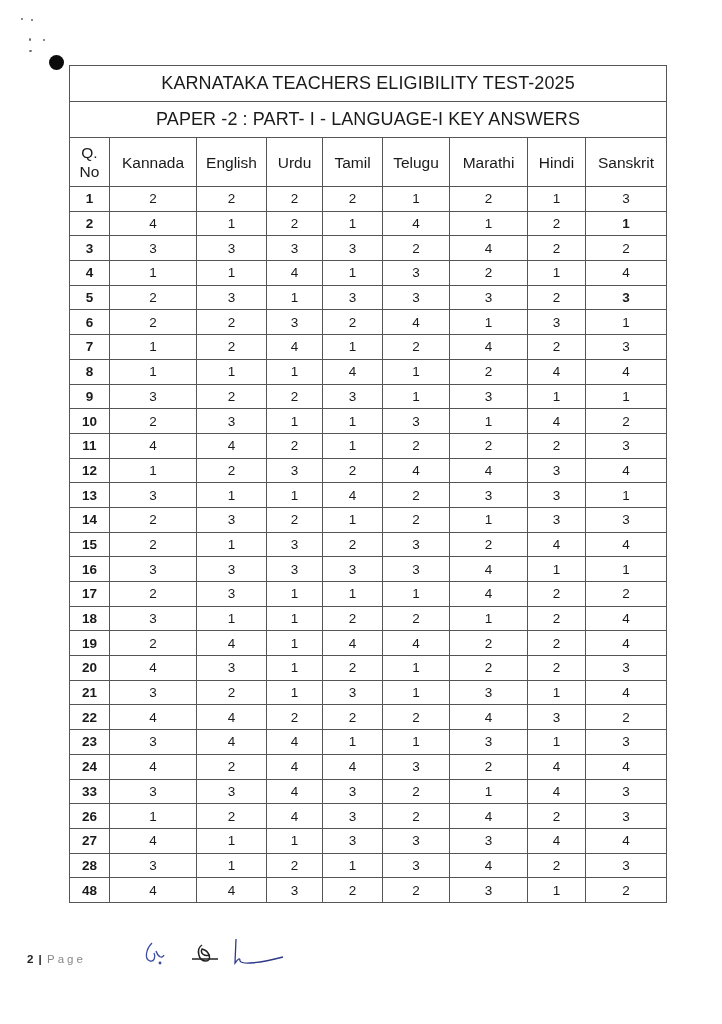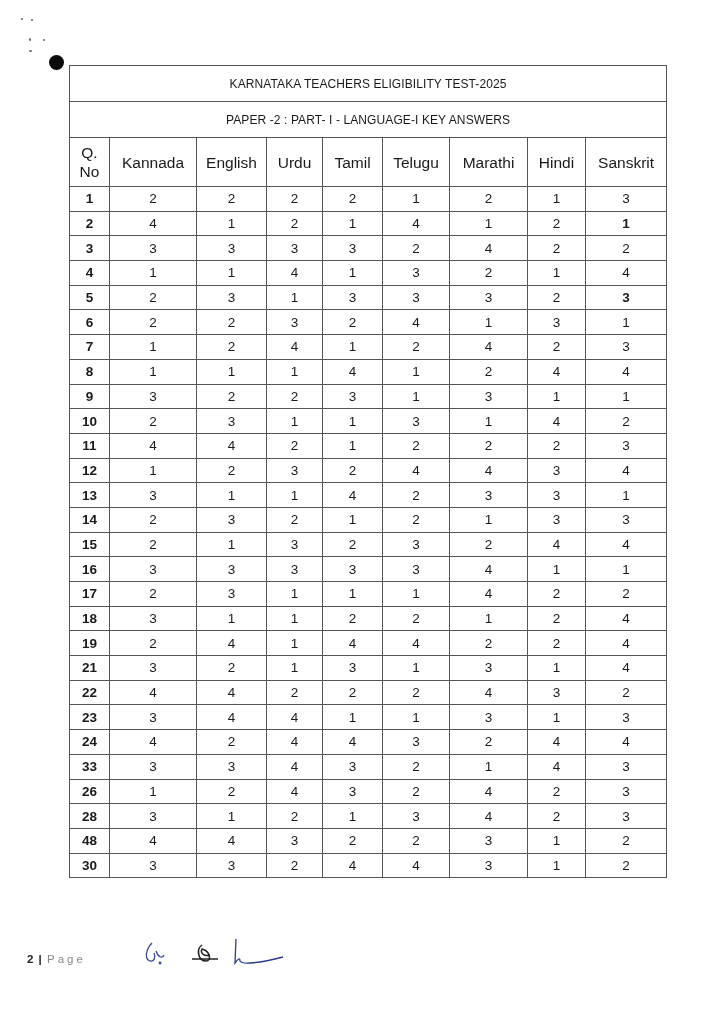--- a/index.html
+++ b/index.html
@@ -5,21 +5,21 @@
   html, body { margin: 0; padding: 0; background: #ffffff; }
   body { width: 722px; height: 1024px; position: relative; overflow: hidden;
          font-family: "Liberation Sans", "DejaVu Sans", sans-serif; color: #1a1a1a; }
   .speck { position: absolute; background: #666; border-radius: 50%; }
   .punch { position: absolute; left: 49px; top: 55px; width: 15px; height: 15px;
            background: #0b0b0b; border-radius: 50%; }
   table.key { position: absolute; left: 69px; top: 65px; width: 597px;
               border-collapse: collapse; table-layout: fixed; }
   table.key td, table.key th { border: 1px solid #555; padding: 0; text-align: center;
               font-weight: normal; }
-  .title-row th { height: 35px; font-weight: bold; font-size: 12px; letter-spacing: 0.1px; }
+  .title-row th { height: 35px; font-weight: bold; font-size: 18px; letter-spacing: 0.1px; }
   .hdr-row th { height: 48px; font-weight: bold; font-size: 15.5px; line-height: 19px; }
   .data-row td { height: 23.7px; font-size: 13.5px; }
   .data-row td.qno { font-weight: bold; }
   .data-row td.bold { font-weight: bold; }
   .footer-page { position: absolute; left: 27px; top: 953px; font-size: 11.5px; color: #444; }
   .footer-page .num { font-weight: bold; color: #222; }
   .footer-page .bar { font-weight: bold; color: #222; margin: 0 2px; }
   .footer-page .word { letter-spacing: 3px; color: #888; }
   .sig { position: absolute; left: 140px; top: 935px; }
 </style>
@@ -271,20 +271,31 @@
         <td>2</td>
         <td>4</td>
         <td>1</td>
         <td>4</td>
         <td>4</td>
         <td>2</td>
         <td>2</td>
         <td>4</td>
       </tr>
       <tr class="data-row">
+        <td class="qno">20</td>
+        <td>4</td>
+        <td>3</td>
+        <td>1</td>
+        <td>2</td>
+        <td>1</td>
+        <td>2</td>
+        <td>2</td>
+        <td>3</td>
+      </tr>
+      <tr class="data-row">
         <td class="qno">21</td>
         <td>3</td>
         <td>2</td>
         <td>1</td>
         <td>3</td>
         <td>1</td>
         <td>3</td>
         <td>1</td>
         <td>4</td>
       </tr>
@@ -337,48 +348,48 @@
         <td>1</td>
         <td>2</td>
         <td>4</td>
         <td>3</td>
         <td>2</td>
         <td>4</td>
         <td>2</td>
         <td>3</td>
       </tr>
       <tr class="data-row">
+        <td class="qno">27</td>
+        <td>4</td>
+        <td>1</td>
+        <td>1</td>
+        <td>3</td>
+        <td>3</td>
+        <td>3</td>
+        <td>4</td>
+        <td>4</td>
+      </tr>
+      <tr class="data-row">
         <td class="qno">28</td>
         <td>3</td>
         <td>1</td>
         <td>2</td>
         <td>1</td>
         <td>3</td>
         <td>4</td>
         <td>2</td>
         <td>3</td>
       </tr>
       <tr class="data-row">
         <td class="qno">48</td>
         <td>4</td>
         <td>4</td>
         <td>3</td>
         <td>2</td>
         <td>2</td>
-        <td>3</td>
-        <td>1</td>
-        <td>2</td>
-      </tr>
-      <tr class="data-row">
-        <td class="qno">30</td>
-        <td>3</td>
-        <td>3</td>
-        <td>2</td>
-        <td>4</td>
-        <td>4</td>
         <td>3</td>
         <td>1</td>
         <td>2</td>
       </tr>
     </tbody>
 </table>
 
 <div class="footer-page">
   <span class="num">2</span>
   <span class="bar">|</span>

